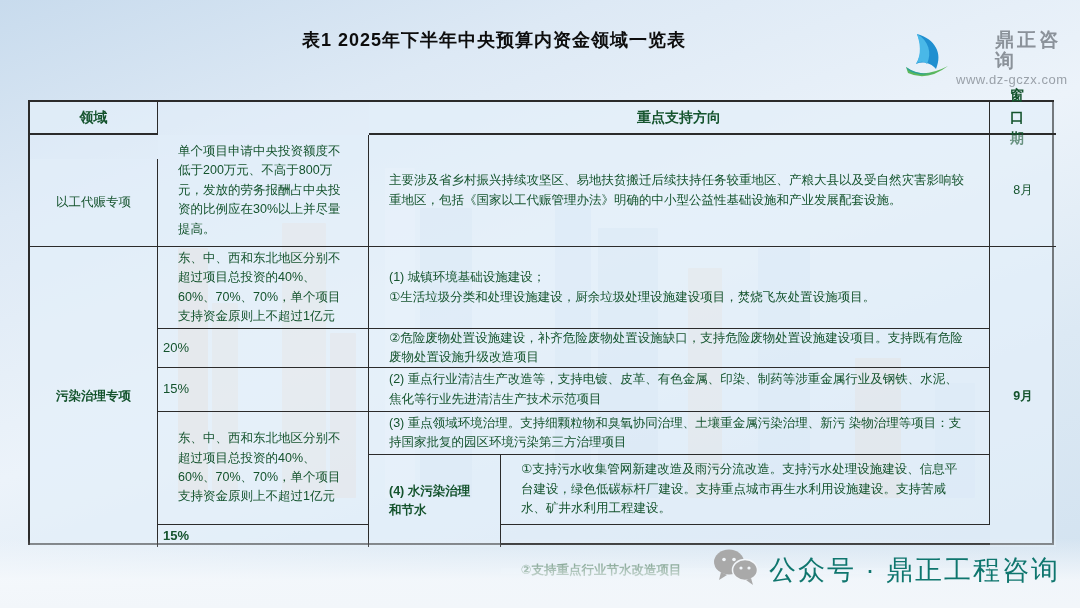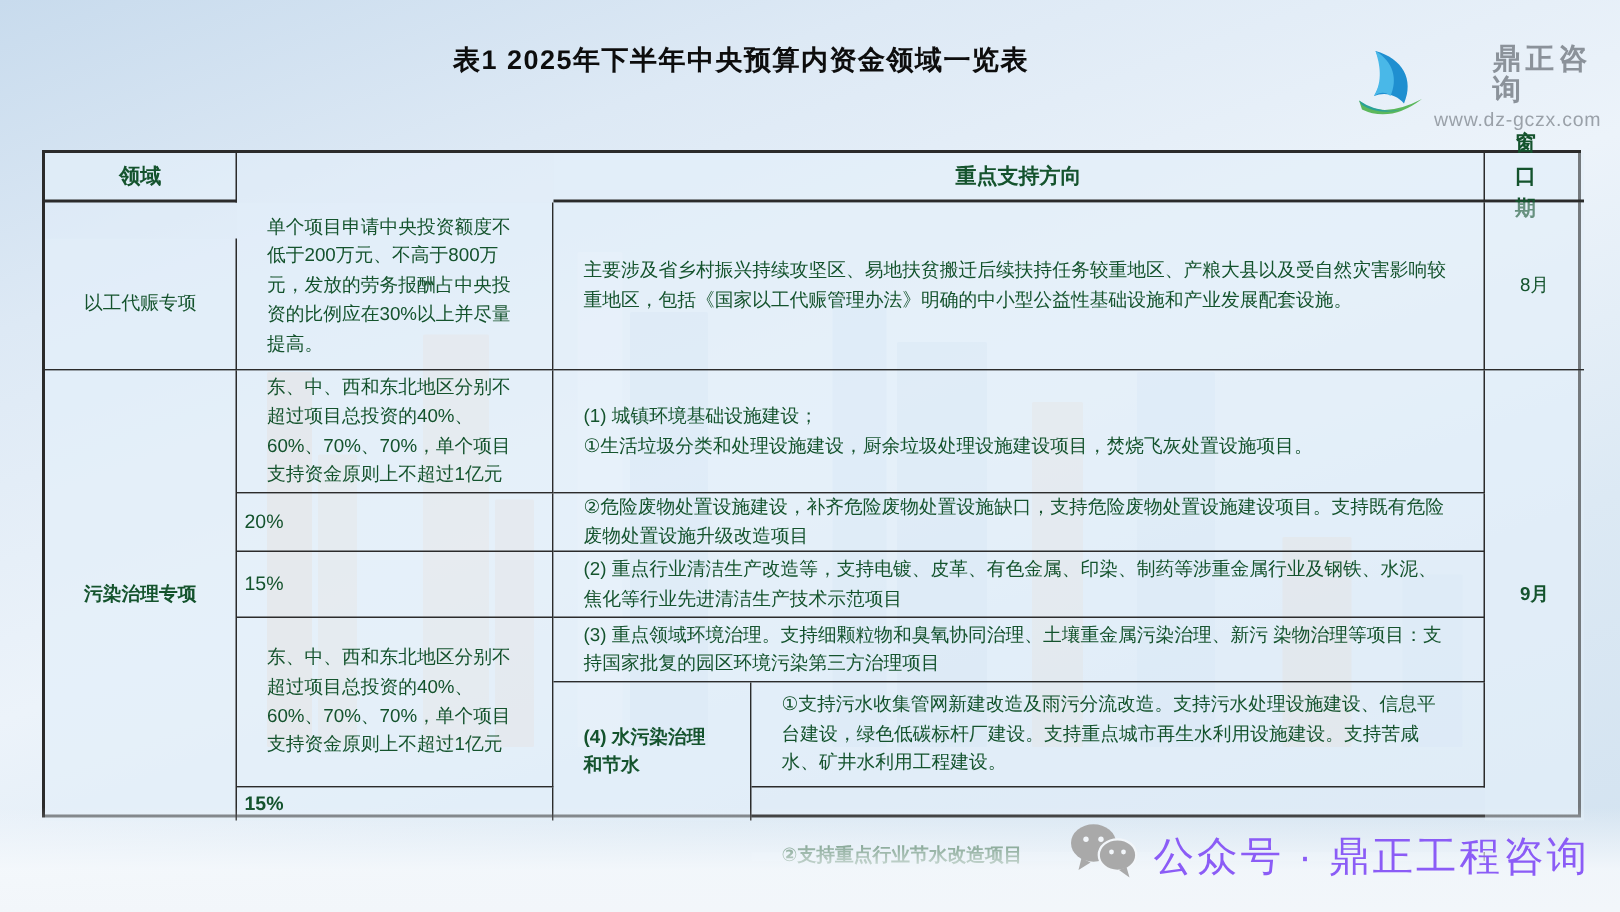--- a/index.html
+++ b/index.html
@@ -39,21 +39,21 @@
   .hd{justify-content:center;font-weight:bold;font-size:14px;border-bottom-width:2px;}
   .ctr{justify-content:center;text-align:center;}
   .nbr{border-right:none;}
   .nbb{border-bottom:none;font-weight:bold;}
   .pre{white-space:pre-line;}
   .pct{font-size:13px;padding-left:5px;}
 
   
   .footer{position:absolute;left:0;top:548px;width:1060px;display:flex;align-items:center;
     justify-content:flex-end;gap:10px;z-index:4;}
-  .footer .wm{font-size:27px;color:#8b5cf6;letter-spacing:2px;font-family:"Liberation Sans",sans-serif;}
+  .footer .wm{font-size:27px;color:#0f766e;letter-spacing:2px;font-family:"Liberation Sans",sans-serif;}
 </style>
 </head>
 <body>
 
 <div class="skyline">
   <div class="bld" style="left:178px;width:30px;height:250px;background:rgba(236,150,85,.28);"></div>
   <div class="bld" style="left:212px;width:26px;height:195px;background:rgba(240,170,110,.25);"></div>
   <div class="bld" style="left:282px;width:44px;height:275px;background:rgba(244,185,135,.30);"></div>
   <div class="bld" style="left:330px;width:26px;height:165px;background:rgba(236,150,85,.22);"></div>
   <div class="bld" style="left:385px;width:30px;height:330px;background:rgba(250,250,252,.45);"></div>

